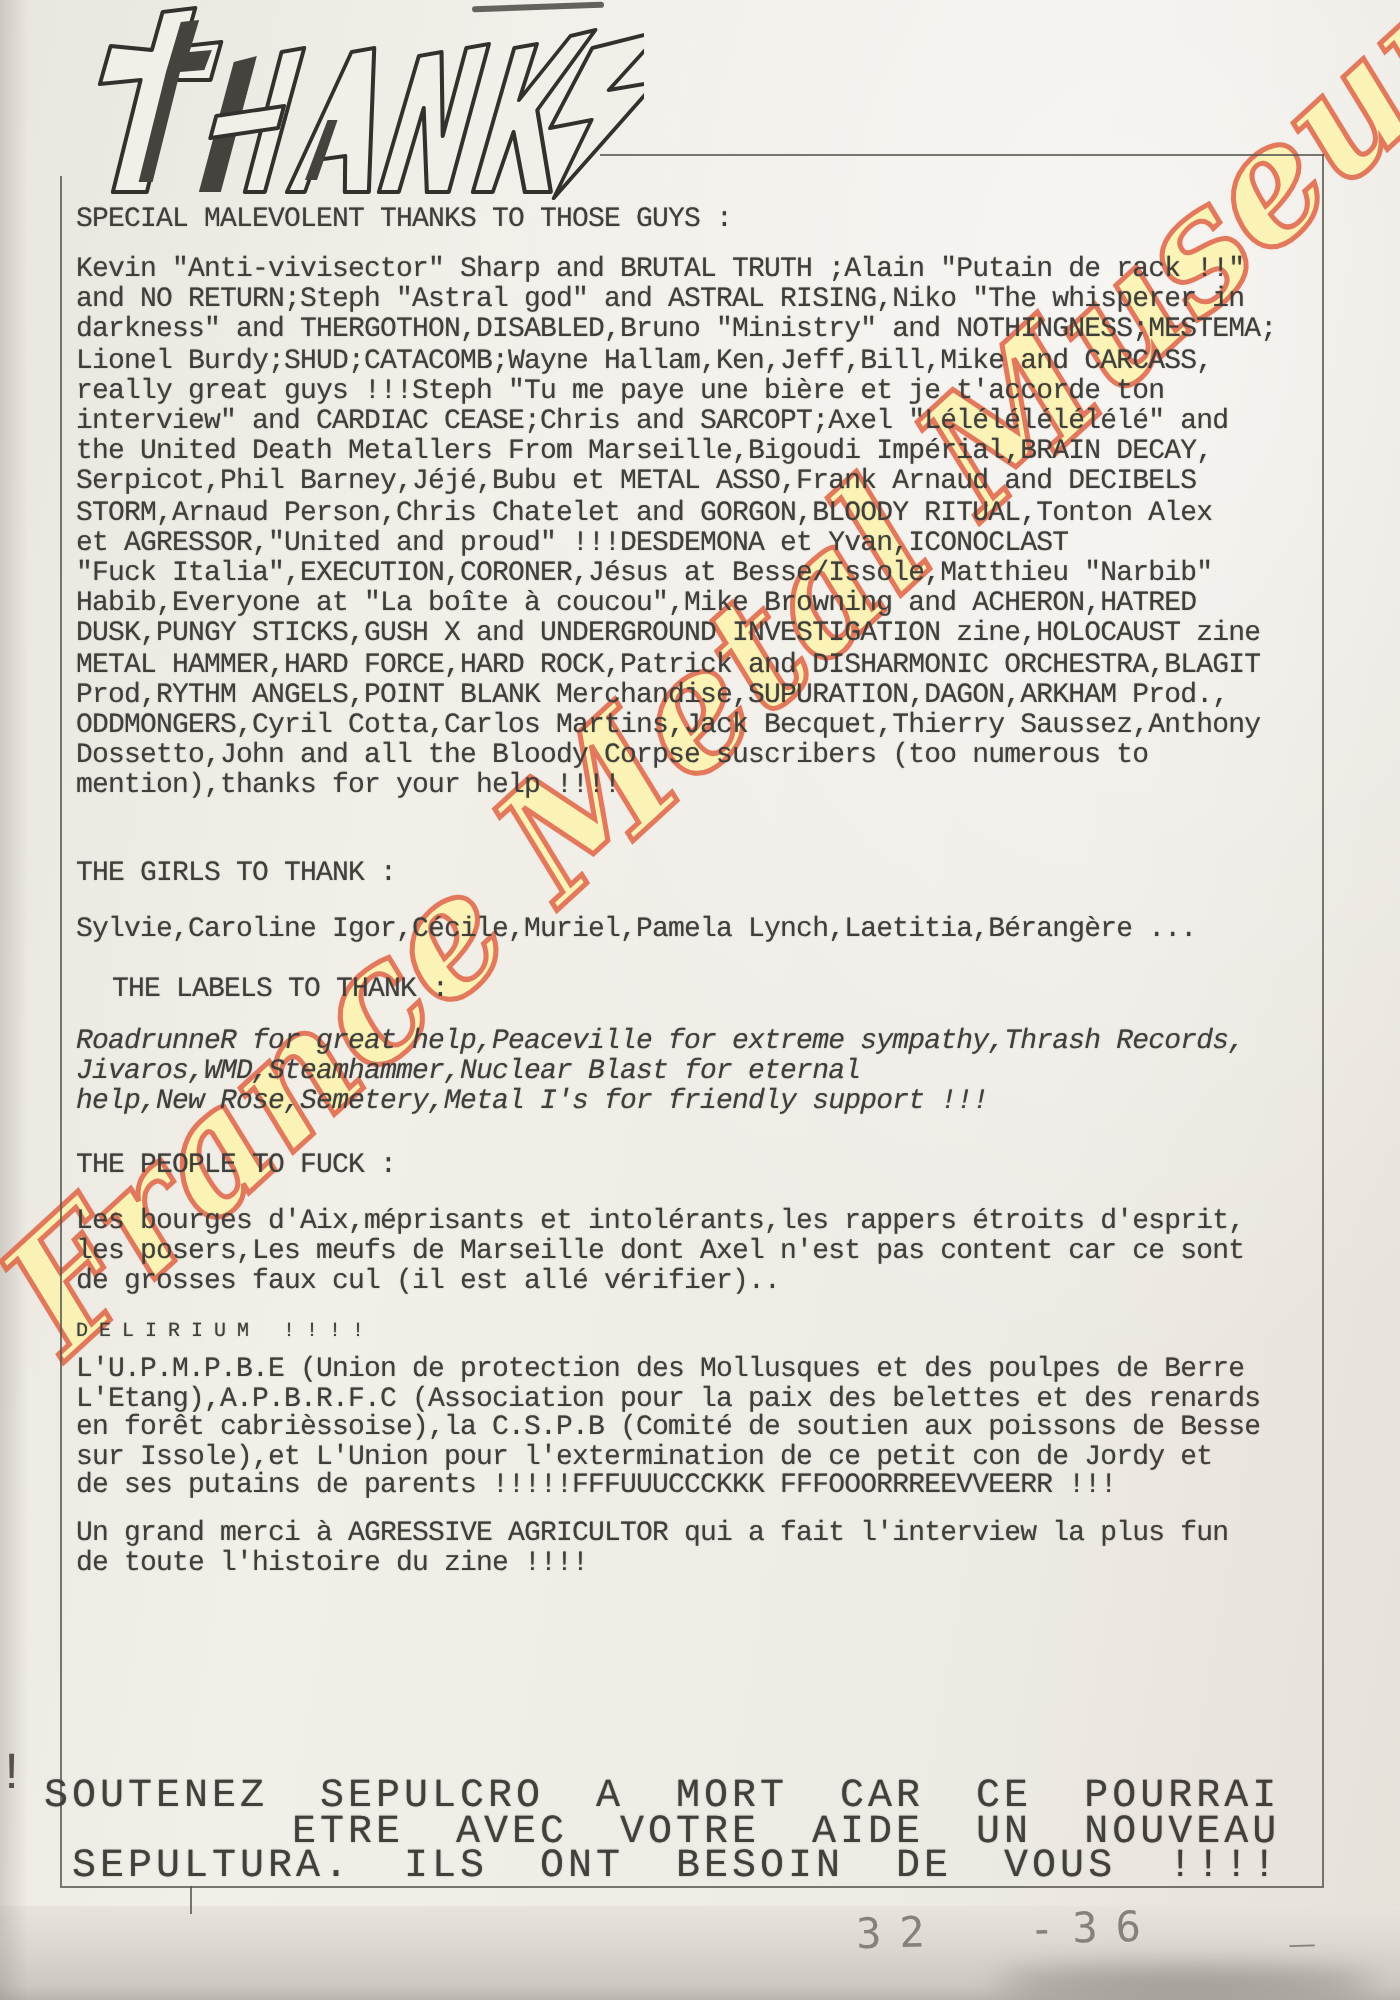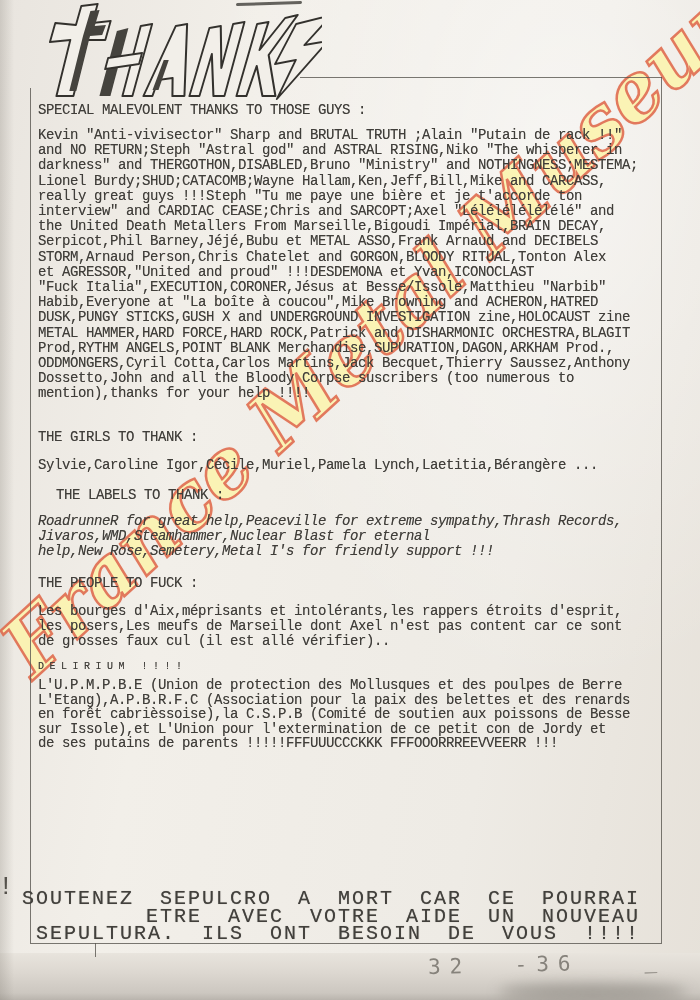--- a/index.html
+++ b/index.html
@@ -145,20 +145,22 @@
 de grosses faux cul (il est allé vérifier)..</div>
 
     <div class="abs txt delirium" style="left:38px;top:659px;">DELIRIUM !!!!</div>
 
     <div class="abs txt tight" style="left:38px;top:678px;">L'U.P.M.P.B.E (Union de protection des Mollusques et des poulpes de Berre
 L'Etang),A.P.B.R.F.C (Association pour la paix des belettes et des renards
 en forêt cabrièssoise),la C.S.P.B (Comité de soutien aux poissons de Besse
 sur Issole),et L'Union pour l'extermination de ce petit con de Jordy et
 de ses putains de parents !!!!!FFFUUUCCCKKK FFFOOORRREEVVEERR !!!</div>
 
+    <div class="abs txt" style="left:38px;top:760px;">Un grand merci à AGRESSIVE AGRICULTOR qui a fait l'interview la plus fun
+de toute l'histoire du zine !!!!</div>
 
 
 
     <div class="abs banner" style="left:22px;top:890px;">SOUTENEZ SEPULCRO A MORT CAR CE POURRAI
 ETRE AVEC VOTRE AIDE UN NOUVEAU
 SEPULTURA. ILS ONT BESOIN DE VOUS !!!!</div>
 
     <div class="abs margin-mark" style="left:-2px;top:872px;">!</div>
 
     <div class="abs pagenum" style="left:428px;top:952px;">32  -36   _</div>

